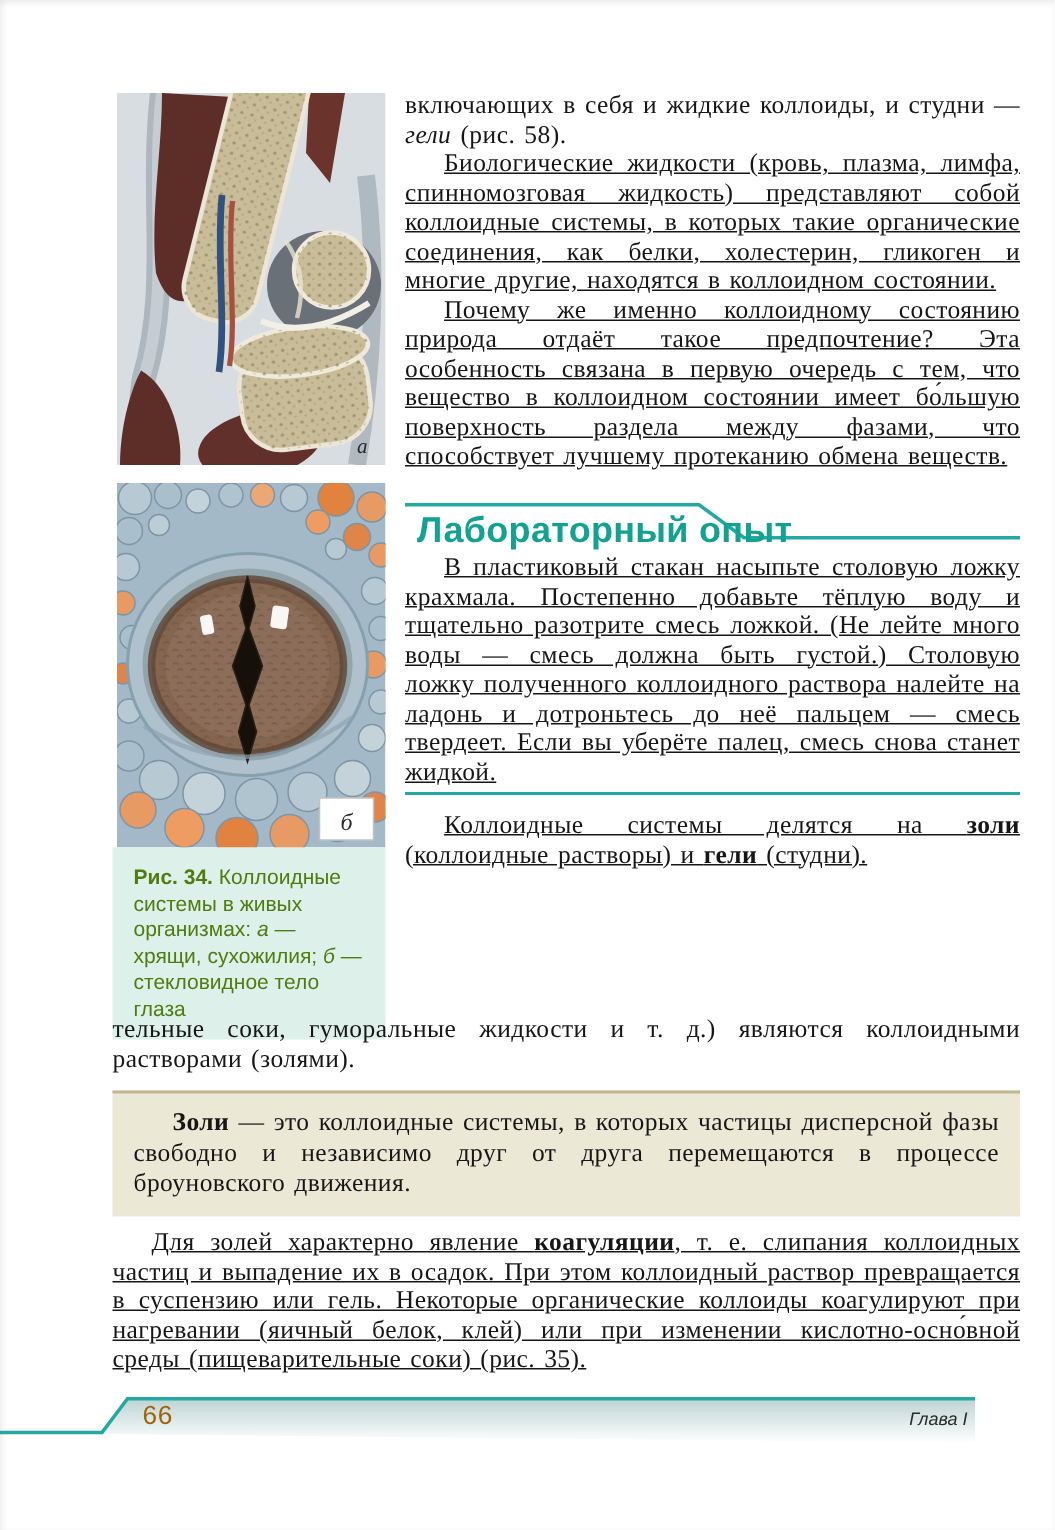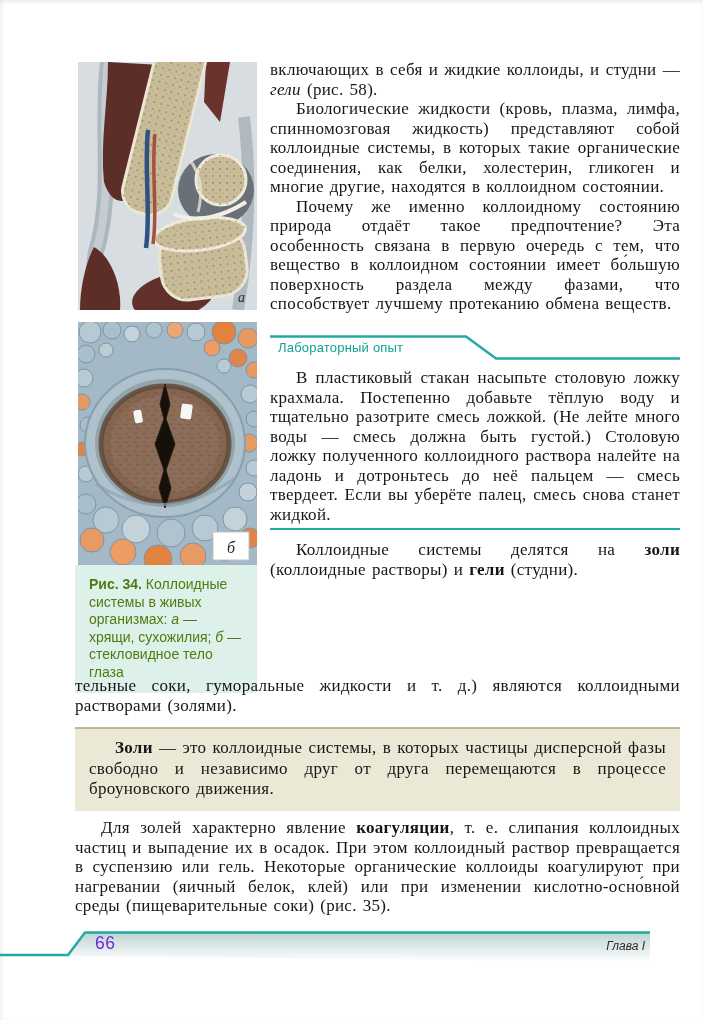--- a/index.html
+++ b/index.html
@@ -5,49 +5,49 @@
   html,body{margin:0;padding:0;background:#ffffff;}
   #page{
     position:relative;width:703px;height:1020px;background:#fff;overflow:hidden;
     font-family:"Liberation Serif","DejaVu Serif",serif;color:#1b1b1b;
     box-shadow:inset 0 3px 3px rgba(0,0,0,.05), inset 3px 0 3px rgba(0,0,0,.04);
   }
   .abs{position:absolute;}
   
   .bodytext{font-size:17px;line-height:19.5px;text-align:justify;letter-spacing:.3px;word-spacing:1.5px;color:#161616;}
   .bodytext p{margin:0;}
-  .bodytext p.ind{text-indent:26px;}
+  .bodytext p.ind{text-indent:26px;text-decoration:underline;}
   
   .figframe{display:block;}
   
   .caption{
     background:var(--caption_bg);color:#4d7c0f;
     font-family:"Liberation Sans","DejaVu Sans",sans-serif;
     font-size:14px;line-height:17.5px;padding:11px 12px 12px 14px;box-sizing:border-box;
   }
   
   .lab{}
   .lab h3{
     margin:0;position:absolute;top:6px;left:8px;
     font-family:"Liberation Sans","DejaVu Sans",sans-serif;
-    font-size:13px;font-weight:normal;color:var(--heading);letter-spacing:.2px;
+    font-size:24px;font-weight:bold;color:var(--heading);letter-spacing:.2px;
   }
   .lab .labtext{position:absolute;top:34px;left:0;width:410px;}
   .lab .bottomline{position:absolute;left:0;bottom:0;width:410px;height:0;border-top:2px solid var(--teal);}
   
   .callout{
     background:var(--callout_bg);border-top:2px solid var(--callout_border);
     padding:9px 14px 11px 14px;box-sizing:border-box;
     font-size:17px;line-height:20.5px;text-align:justify;letter-spacing:.3px;word-spacing:1.5px;color:#161616;
   }
   .callout p{margin:0;text-indent:26px;}
   
   .pagenum{
     font-family:"Liberation Sans","DejaVu Sans",sans-serif;
-    font-size:17.5px;color:#6d28d9;letter-spacing:.5px;text-align:center;
+    font-size:17.5px;color:#a16207;letter-spacing:.5px;text-align:center;
   }
   .chapter{
     font-family:"Liberation Sans","DejaVu Sans",sans-serif;
     font-size:12px;color:#2a2a2a;text-align:right;font-style:italic;
   }
 </style>
 </head>
 <body>
 
 <div id="page">

